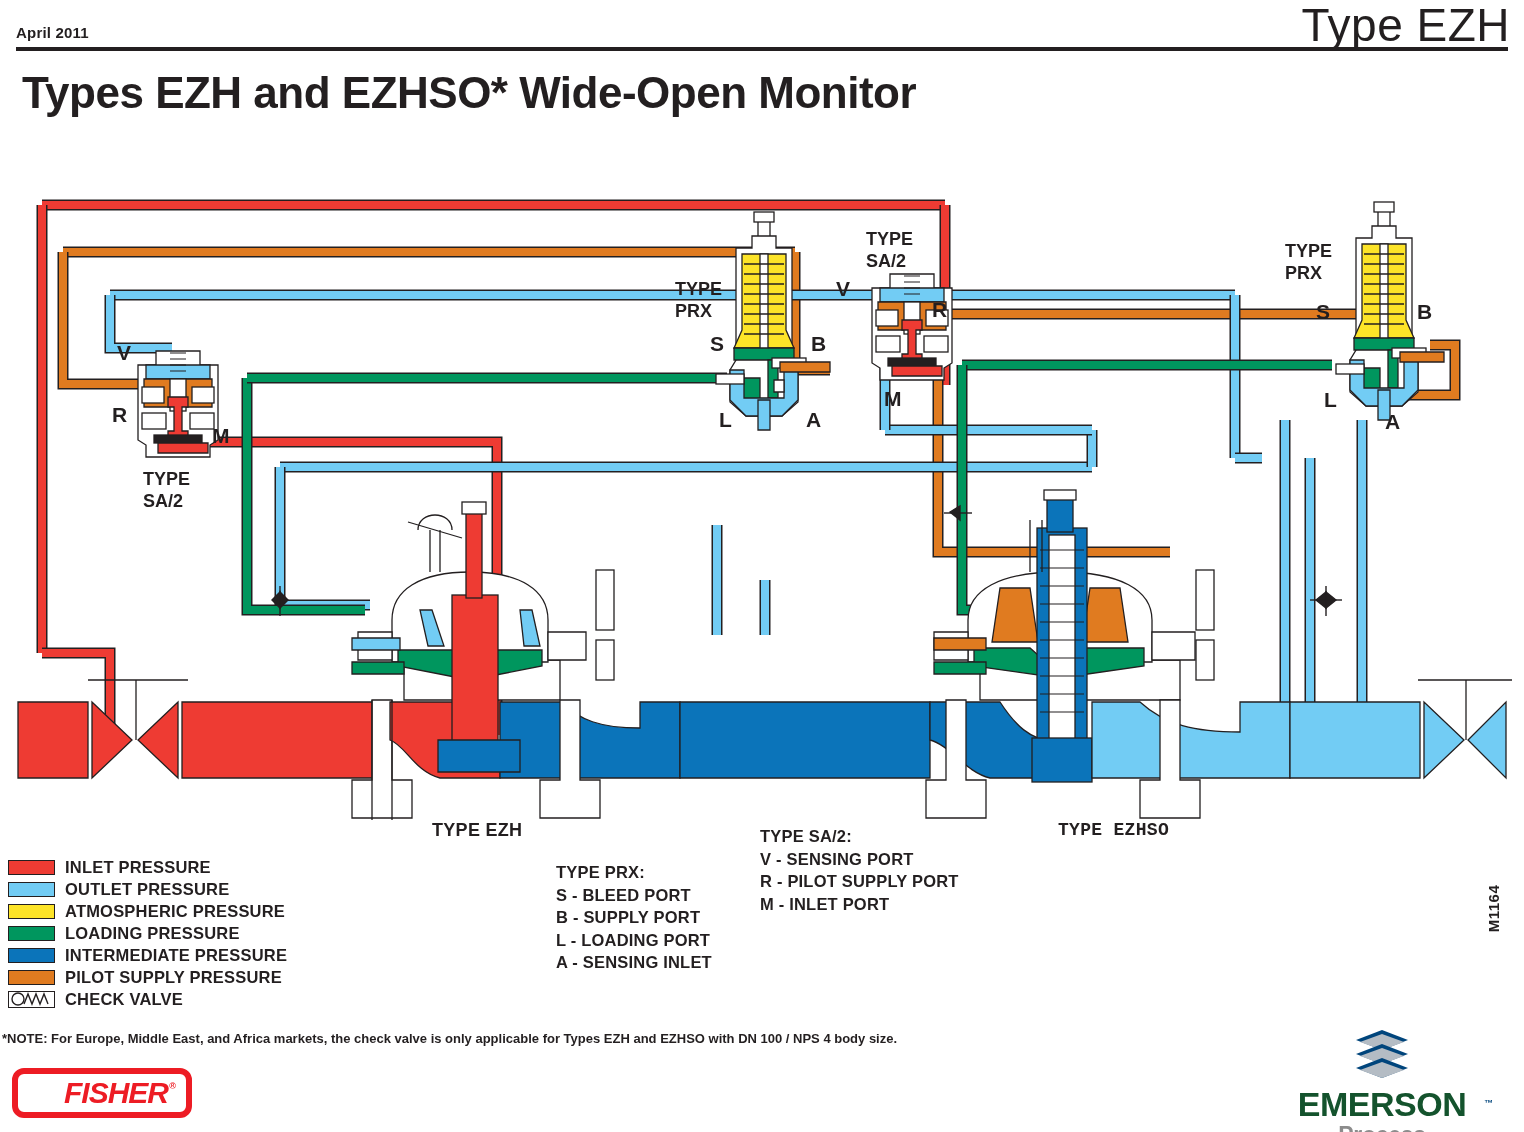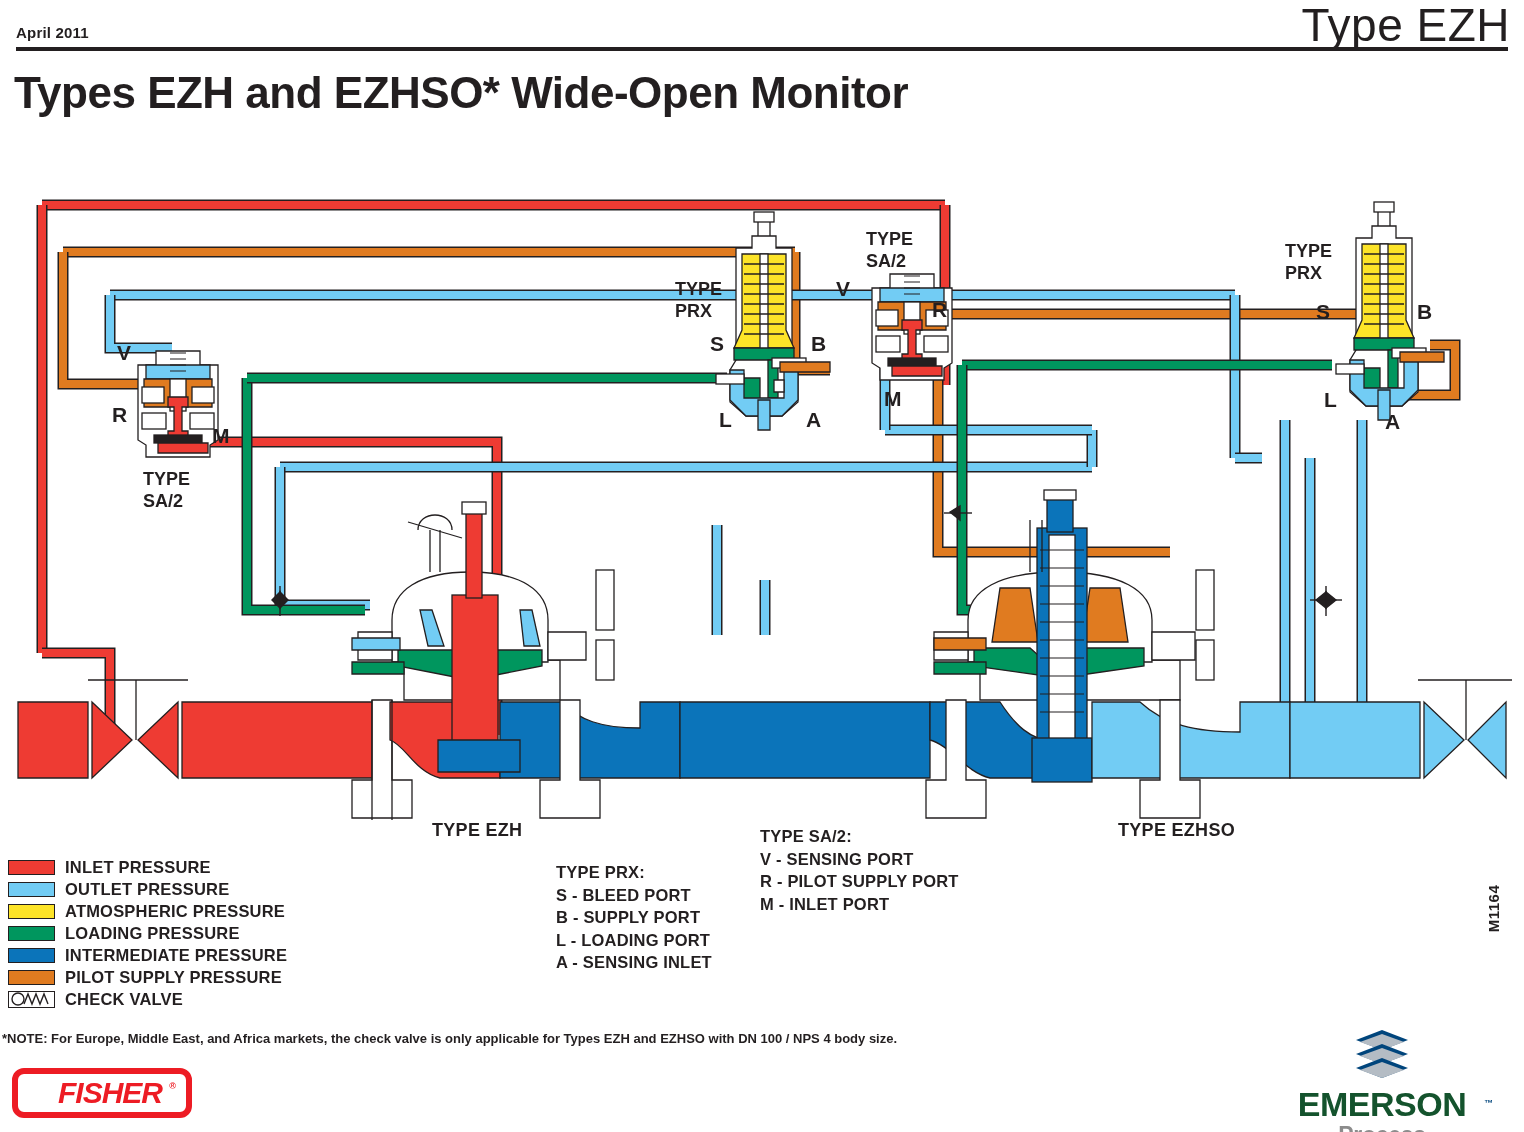--- a/index.html
+++ b/index.html
@@ -10,21 +10,21 @@
     color:#231f20;
     position:relative;
     overflow:hidden;
   }
   .abs{position:absolute;}
 
   
   #doc-date{left:16px;top:24px;font-size:15px;font-weight:bold;letter-spacing:.2px;}
   #doc-type{right:14px;top:-2px;font-size:46px;font-weight:400;letter-spacing:.5px;color:#231f20;}
   #header-rule{left:16px;top:47px;width:1492px;height:4px;background:#231f20;}
-  #page-title{left:14px;top:68px;font-size:44px;font-weight:bold;letter-spacing:-.5px;}
+  #page-title{left:22px;top:68px;font-size:44px;font-weight:bold;letter-spacing:-.5px;}
 
   
   #legend{left:8px;top:856px;}
   .legend-row{display:flex;align-items:center;height:22px;}
   .swatch{width:47px;height:15px;border:1.5px solid #231f20;box-sizing:border-box;margin-right:10px;}
   .legend-label{font-size:16.5px;font-weight:bold;letter-spacing:.2px;white-space:nowrap;}
   .cv-swatch{width:47px;height:17px;border:1.5px solid #231f20;box-sizing:border-box;margin-right:10px;background:#fff;position:relative;}
 
   
   .portcol{font-size:16.5px;font-weight:bold;line-height:22.5px;letter-spacing:.2px;white-space:nowrap;}
@@ -34,39 +34,39 @@
   
   #note{left:2px;top:1031px;font-size:13px;font-weight:bold;letter-spacing:0px;}
 
   
   #doc-code{right:-14px;top:900px;width:90px;text-align:center;font-size:15px;font-weight:bold;
             transform:rotate(-90deg);transform-origin:center center;letter-spacing:.5px;}
 
   
   #fisher-logo{left:12px;top:1068px;width:180px;height:50px;border:6px solid #ed1c24;border-radius:12px;
                background:#fff;box-sizing:border-box;}
-  #fisher-word{position:absolute;left:8px;top:0;width:100%;height:100%;display:flex;align-items:center;
+  #fisher-word{position:absolute;left:14px;top:0;width:100%;height:100%;display:flex;align-items:center;
                justify-content:center;color:#ed1c24;font-size:30px;font-weight:bold;font-style:italic;letter-spacing:-1px;}
   #fisher-reg{position:absolute;right:10px;top:7px;font-size:9px;color:#ed1c24;font-weight:bold;}
 
   
   #emerson-logo{left:1272px;top:1030px;width:240px;height:102px;}
   #emerson-word{position:absolute;left:0;top:55px;width:220px;text-align:center;color:#14532d;
                 font-size:34px;font-weight:bold;letter-spacing:-.5px;}
   #emerson-tm{position:absolute;left:212px;top:68px;color:#00457c;font-size:9px;font-weight:bold;}
   #emerson-tag{position:absolute;left:0;top:92px;width:220px;text-align:center;color:#8c8c8c;
                font-size:23px;font-weight:bold;letter-spacing:-.3px;}
 
   
   .cap{font-size:18px;font-weight:bold;letter-spacing:.3px;white-space:nowrap;}
   .portlbl{font-size:21px;font-weight:bold;}
   .devlbl{font-size:18px;font-weight:bold;line-height:22px;text-align:left;white-space:nowrap;}
 
   #cap-ezh{left:432px;top:820px;}
-  #cap-ezhso{left:1118px;top:820px;}
+  #cap-ezhso{left:1058px;top:820px;font-family:Liberation Mono, monospace;}
 
   #lbl-sa2-left{left:143px;top:468px;}
   #lbl-prx-mid{left:675px;top:278px;}
   #lbl-sa2-mid{left:866px;top:228px;}
   #lbl-prx-right{left:1285px;top:240px;}
 
   #p-v-left{left:117px;top:341px;}
   #p-r-left{left:112px;top:403px;}
   #p-m-left{left:212px;top:424px;}
 

